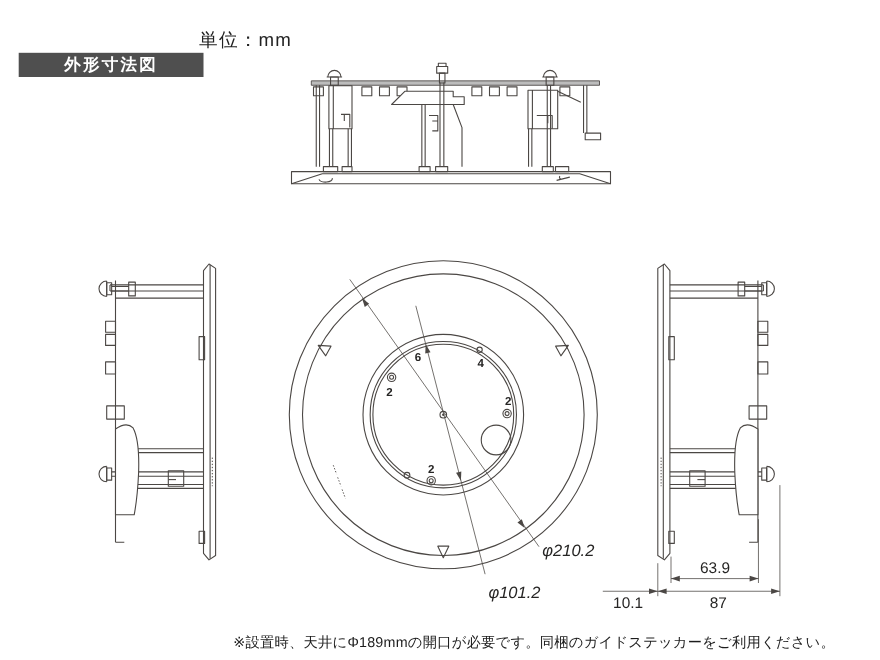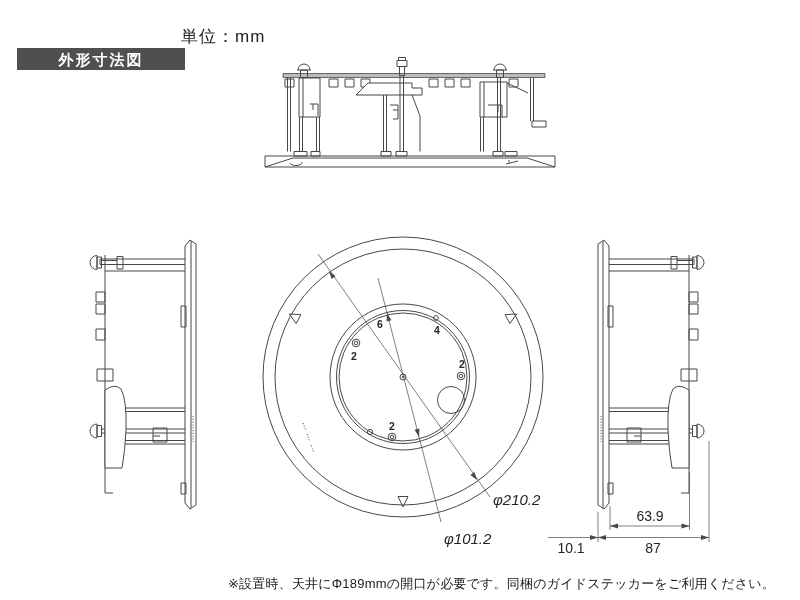--- a/index.html
+++ b/index.html
@@ -2,21 +2,21 @@
 <html><head>
 <meta charset="utf-8">
 <style>
   html,body{margin:0;padding:0;background:#fff;}
   .canvas{position:relative;width:800px;height:600px;background:#ffffff;overflow:hidden;
           font-family:"Liberation Sans","DejaVu Sans",sans-serif;}
   .header-bar{position:absolute;left:17px;top:16px;width:168px;height:22px;background:#4f4f4f;
               display:flex;align-items:center;justify-content:center;margin-top:32px;}
   .header-bar span{color:#ffffff;font-size:15px;font-weight:bold;letter-spacing:2px;line-height:1;}
   .unit-label{position:absolute;left:181px;top:25px;font-size:17px;color:#222;letter-spacing:1px;}
-  .note{position:absolute;left:228px;top:575px;font-size:13px;color:#1c1c1c;letter-spacing:.2px;white-space:nowrap;}
+  .note{position:absolute;left:212px;top:575px;font-size:13px;color:#1c1c1c;letter-spacing:.2px;white-space:nowrap;}
   svg.drawing{position:absolute;left:0;top:0;}
   svg path, svg rect, svg circle, svg line, svg polygon{stroke:#4b4744;fill:none;stroke-width:1;stroke-linejoin:round;stroke-linecap:butt;}
   svg .tn{stroke-width:.7;}
   svg .w{fill:#ffffff;}
   svg .gray{fill:#bcbcbc;stroke-width:.8;}
   svg .arr{fill:#4b4744;stroke:none;}
   svg .dot{fill:#4b4744;stroke:none;}
   svg .e{stroke-dasharray:1.2 1.6;stroke-width:.9;}
   svg text{fill:#262524;stroke:none;font-family:"Liberation Sans","DejaVu Sans",sans-serif;}
   svg text.dim{font-size:14px;}

